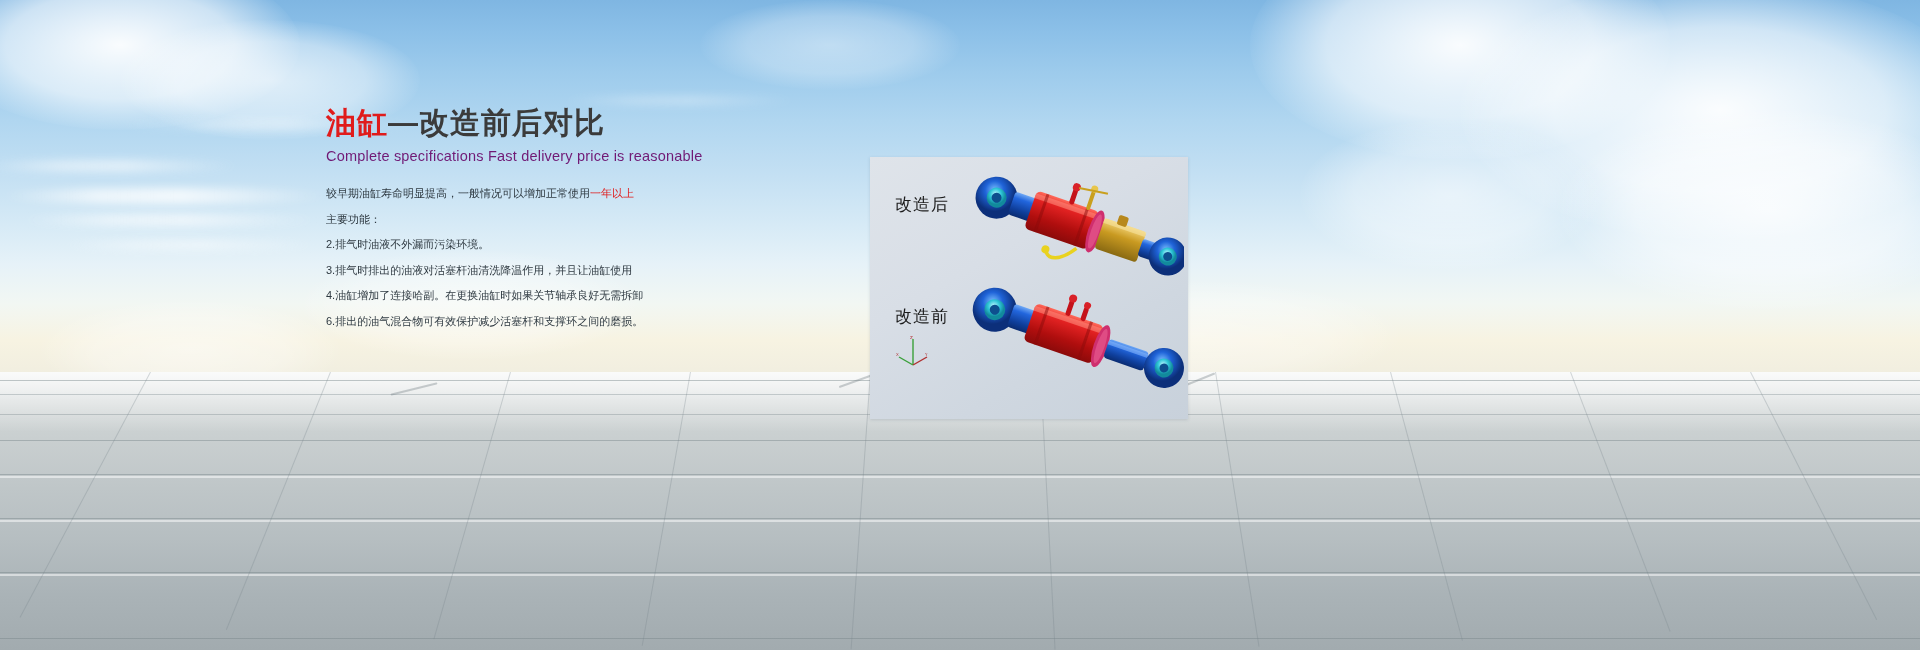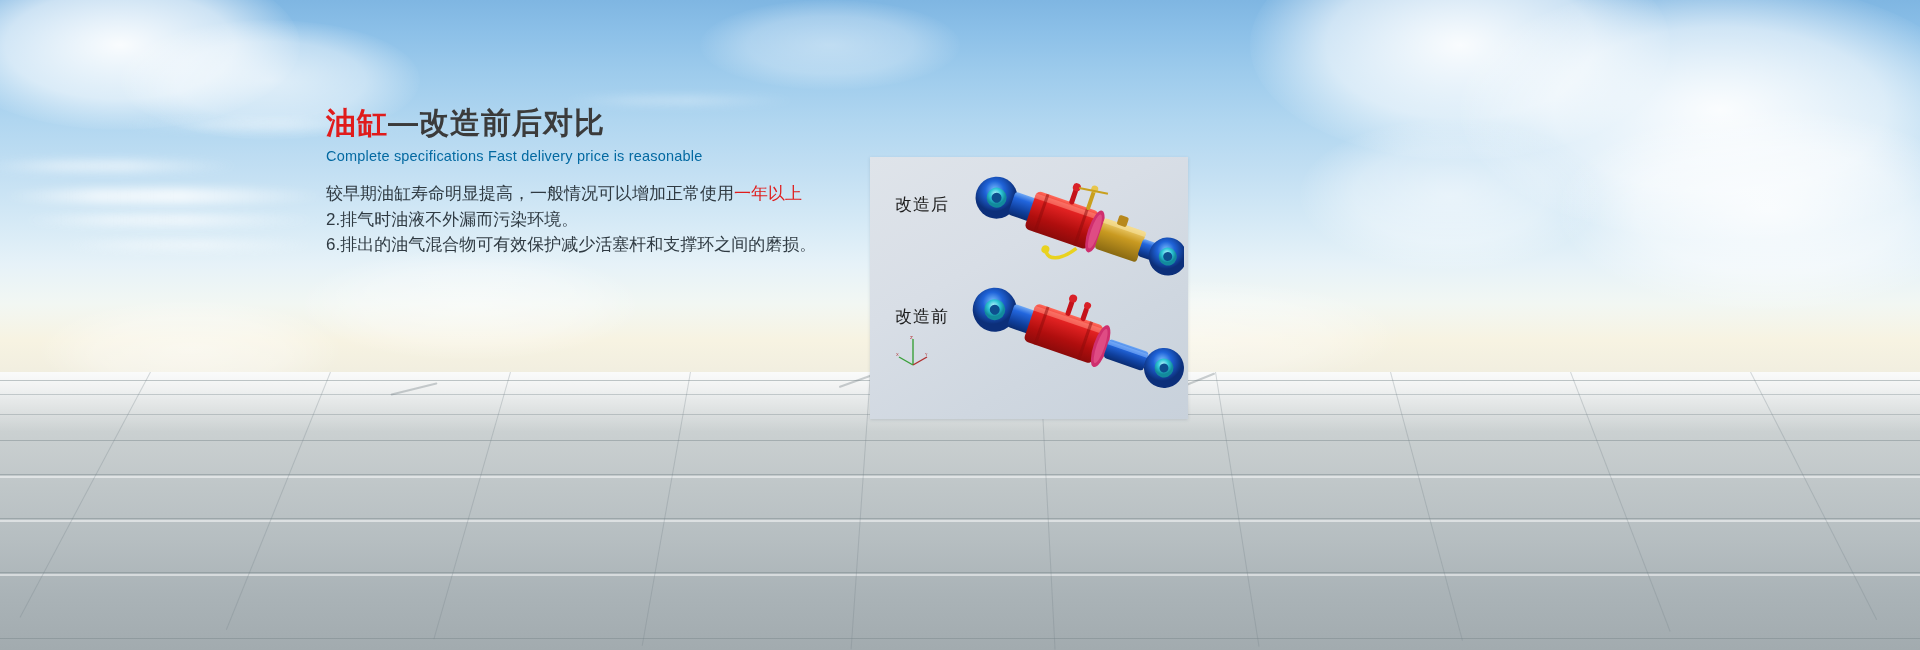--- a/index.html
+++ b/index.html
@@ -87,26 +87,26 @@
   .textcol {
     position:absolute; left:326px; top:106px; width:420px;
   }
   .title {
     font-size:30px; font-weight:bold; letter-spacing:1px;
     line-height:34px; color:#3b3b3b; white-space:nowrap;
   }
   .title .red { color:#e01b1b; }
   .subtitle {
     margin-top:7px;
-    font-size:14.5px; color:#0369a1; letter-spacing:0.2px;
+    font-size:14.5px; color:#701a75; letter-spacing:0.2px;
     line-height:18px; white-space:nowrap;
   }
   .body {
     margin-top:16px;
-    font-size:17px; color:#2f3a42; line-height:25.5px;
+    font-size:11px; color:#2f3a42; line-height:25.5px;
   }
   .body .line { white-space:nowrap; }
   .body .red { color:#e01b1b; }
 
   
   .panel {
     position:absolute; left:870px; top:157px; width:318px; height:262px;
     background:linear-gradient(150deg,#dfe4ea 0%, #d8dee6 38%, #cfd7e0 70%, #c8d1db 100%);
     box-shadow:0 1px 3px rgba(60,80,100,0.18);
   }
@@ -193,21 +193,24 @@
   <div class="textcol">
 
     <div class="title">
       <span class="red">油缸</span><span>—改造前后对比</span>
     </div>
 
     <div class="subtitle">Complete specifications Fast delivery price is reasonable</div>
 
     <div class="body">
       <div class="line"><span>较早期油缸寿命明显提高，一般情况可以增加正常使用</span><span class="red">一年以上</span></div>
+      <div class="line">主要功能：</div>
       <div class="line">2.排气时油液不外漏而污染环境。</div>
+      <div class="line">3.排气时排出的油液对活塞杆油清洗降温作用，并且让油缸使用</div>
+      <div class="line">4.油缸增加了连接哈副。在更换油缸时如果关节轴承良好无需拆卸</div>
       <div class="line">6.排出的油气混合物可有效保护减少活塞杆和支撑环之间的磨损。</div>
     </div>
   </div>
 
   <div class="panel">
 
     <div class="panel-label label-after">改造后</div>
     <div class="panel-label label-before">改造前</div>
 
     <svg class="axis" viewBox="0 0 34 32">

